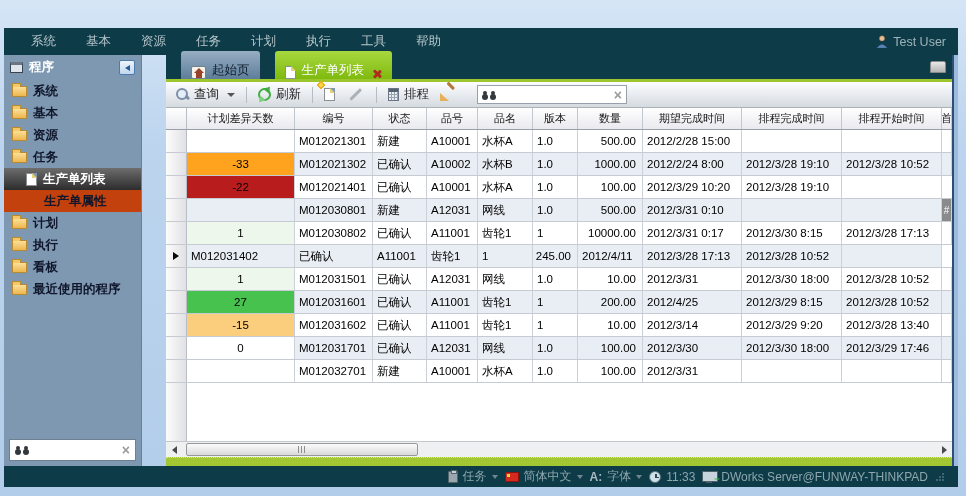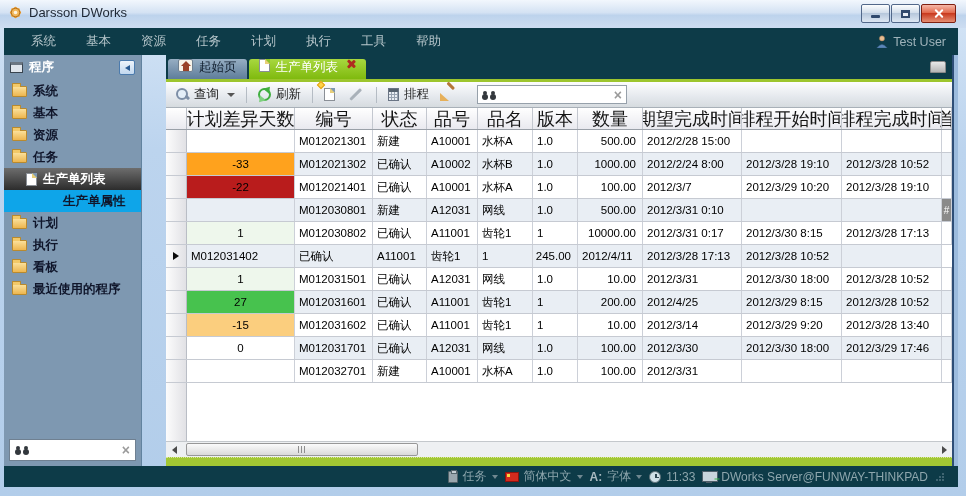--- a/index.html
+++ b/index.html
@@ -40,42 +40,42 @@
   .sb-header { height:25px; display:flex; align-items:center; gap:6px; padding:0 6px;
     color:#fff; font-size:12.5px; font-weight:bold; }
   .icon-window { width:13px; height:11px; background:#dfe5ec; border:1px solid #39444f; border-top:3px solid #6b7682; }
   .sb-collapse { margin-left:auto; width:16px; height:15px; border:1px solid #4c7bad; border-radius:2px;
     background:linear-gradient(#eef4fb,#c2d8ef); display:flex; align-items:center; justify-content:center; }
   .tri-l { width:0; height:0; border-top:3px solid transparent; border-bottom:3px solid transparent;
     border-right:5px solid #2a5a92; }
   .sb-item { height:22px; display:flex; align-items:center; gap:6px; padding-left:8px;
     font-size:12.5px; font-weight:bold; color:#10162b; cursor:default; }
   .sb-item.sel { background:linear-gradient(#6d6d6d,#2c2c2c); color:#fff; padding-left:22px; }
-  .sb-item.sub { background:#0ea5e9; padding-left:59px; }
+  .sb-item.sub { background:#c2410c; padding-left:40px; }
   .icon-folder { position:relative; width:15px; height:11px; background:linear-gradient(#fbe09a,#edb64f);
     border:1px solid #b98a2e; border-radius:1px; flex:0 0 auto; }
   .icon-folder::before { content:""; position:absolute; left:-1px; top:-4px; width:7px; height:3px;
     background:#f3c968; border:1px solid #b98a2e; border-bottom:none; border-radius:1px 1px 0 0; }
   .icon-doc { position:relative; width:11px; height:13px; background:#fff; border:1px solid #8a8f96; flex:0 0 auto; }
   .icon-doc::before { content:""; position:absolute; right:-1px; top:-1px; width:0; height:0;
     border-left:5px solid #e8cf7a; border-top:5px solid #7e98b1; }
   .sb-search { position:absolute; left:5px; right:5px; bottom:5px; height:22px; background:#fff;
     border:1px solid #6f8091; display:flex; align-items:center; gap:5px; padding:0 5px; }
   .sb-search input { flex:1; border:none; outline:none; font-size:12px; min-width:0; }
   .icon-clear { color:#9b9b9b; font-weight:bold; font-size:14px; line-height:1; cursor:pointer; }
 
   
   .content { position:absolute; left:166px; top:55px; width:786px; height:411px; background:#fff; }
   .edge-r { position:absolute; right:8px; top:55px; width:6px; height:411px;
     background:#9cbbdd; border-left:2px solid #2e4e77; }
 
   .tabstrip { position:absolute; left:0; right:0; top:0; height:27px; background:#0d3b48;
     border-bottom:3px solid #9dc52e; display:flex; align-items:flex-end; padding-left:2px; gap:2px; }
-  .tab { height:20px; border-radius:3px 3px 0 0; display:flex; align-items:flex-start; gap:6px;
-    padding:0 10px; font-size:12.5px; cursor:default; }
+  .tab { height:28px; border-radius:3px 3px 0 0; display:flex; align-items:flex-end; gap:6px;
+    padding:0 10px; font-size:12.5px; cursor:default;margin-left:13px; }
   .tab.inactive { background:linear-gradient(#97aec3,#5e7d9a); color:#0e1c2b; }
   .tab.active { background:linear-gradient(#a8d83f,#7fba0e); color:#fff; }
   .icon-home { position:relative; width:15px; height:13px; background:#f6f3ea; border:1px solid #6f8090;
     border-radius:2px; }
   .icon-home::before { content:""; position:absolute; left:2px; top:1px; width:0; height:0;
     border-left:5px solid transparent; border-right:5px solid transparent; border-bottom:5px solid #99422a; }
   .icon-home::after { content:""; position:absolute; left:4px; top:6px; width:6px; height:5px; background:#99422a; }
   .tab .icon-doc::before { border-top-color:#8fc32a; }
   .tab-close { position:relative; width:10px; height:10px; margin-left:2px; cursor:pointer; }
   .tab-close::before,.tab-close::after { content:""; position:absolute; left:4px; top:0; width:2.5px; height:10px;
@@ -124,21 +124,21 @@
     background:#33383d; border-radius:50%; }
   .icon-binoc::before { left:0; box-shadow:0 -4px 0 -1px #33383d; }
   .icon-binoc::after { right:0; box-shadow:0 -4px 0 -1px #33383d; }
 
   
   .grid { position:absolute; left:0; top:53px; right:0; height:333px; background:#fff; overflow:hidden; }
   .indstrip { position:absolute; left:0; top:0; bottom:0; width:21px; z-index:0;
     background:linear-gradient(90deg,#fcfcfc,#e1e1e5); border-right:1px solid #b9bdc5; }
   .gridhead { position:relative; z-index:1; display:grid; height:22px;
     background:linear-gradient(#ffffff,#e9e9ef); border-bottom:1px solid #9aa0a8; }
-  .hcell { display:flex; align-items:center; justify-content:center; font-size:18px; color:#141414;
+  .hcell { display:flex; align-items:center; justify-content:center; font-size:11px; color:#141414;
     border-right:1px solid #c3c7cf; overflow:hidden; white-space:nowrap; cursor:default;text-align:right; }
   .hcell.corner { border-right:1px solid #b9bdc5; background:transparent; }
   .grow { position:relative; z-index:1; display:grid; height:23px; border-bottom:1px solid #c6cad2; }
   .gcell { font-size:11.5px; display:flex; align-items:center; padding:0 4px;
     border-right:1px solid #ccd0d8; overflow:hidden; white-space:nowrap; color:#000; background:#fff; }
   .grow.alt .gcell { background:#e9eef4; }
   .gcell.ind { background:transparent !important; border-right:1px solid #b9bdc5; justify-content:center; padding:0; }
   .gcell.a-center { justify-content:center; }
   .gcell.a-right { justify-content:flex-end; padding-right:6px; }
   .gcell.ovf { background:#8a8a8a !important; color:#fff; justify-content:center; padding:0; font-size:10px; }
@@ -195,42 +195,20 @@
       radial-gradient(circle at 8px 8px,#3f6572 1px,transparent 1.2px); }
 
   
   .svg-icon { display:block; }
 </style>
 </head>
 <body>
 
 <div class="window">
 
-  <div class="titlebar">
-    <div class="title-left">
-      <svg class="svg-icon" width="15" height="15" viewBox="0 0 15 15">
-        <rect x="3" y="3" width="9" height="9" rx="2" fill="#e89a30" transform="rotate(45 7.5 7.5)"></rect>
-        <rect x="3" y="3" width="9" height="9" rx="2" fill="#e89a30"></rect>
-        <circle cx="7.5" cy="7.5" r="4.2" fill="#f2b85c" stroke="#b5731f"></circle>
-        <circle cx="7.5" cy="7.5" r="1.8" fill="#fdf3df"></circle>
-      </svg>
-      <span class="title-text">Darsson DWorks</span>
-    </div>
-    <div class="winbtns">
-      <div class="winbtn">
-          <div class="g-min"></div>
-        </div>
-      <div class="winbtn">
-          <div class="g-max"></div>
-        </div>
-      <div class="winbtn close">
-          <div class="g-x"></div>
-        </div>
-    </div>
-  </div>
 
   <div class="menubar">
     <div style="display:flex;">
         <span class="menu-item">系统</span>
         <span class="menu-item">基本</span>
         <span class="menu-item">资源</span>
         <span class="menu-item">任务</span>
         <span class="menu-item">计划</span>
         <span class="menu-item">执行</span>
         <span class="menu-item">工具</span>
@@ -355,22 +333,22 @@
       <div class="gridhead" style="grid-template-columns: 21px 108px 78px 54px 51px 55px 45px 65px 99px 100px 100px 10px;">
           <div class="hcell corner"></div>
           <div class="hcell">计划差异天数</div>
           <div class="hcell">编号</div>
           <div class="hcell">状态</div>
           <div class="hcell">品号</div>
           <div class="hcell">品名</div>
           <div class="hcell">版本</div>
           <div class="hcell">数量</div>
           <div class="hcell">期望完成时间</div>
+          <div class="hcell">排程完成时间</div>
           <div class="hcell">排程开始时间</div>
-          <div class="hcell">排程完成时间</div>
           <div class="hcell">首</div>
         </div>
       <div>
           <div class="grow" style="grid-template-columns: 21px 108px 78px 54px 51px 55px 45px 65px 99px 100px 100px 10px;">
             <div class="gcell ind"></div>
             <div class="gcell a-center"></div>
             <div class="gcell a-left">M012021301</div>
             <div class="gcell a-left">新建</div>
             <div class="gcell a-left">A10001</div>
             <div class="gcell a-left">水杯A</div>
@@ -397,21 +375,20 @@
           </div>
           <div class="grow" style="grid-template-columns: 21px 108px 78px 54px 51px 55px 45px 65px 99px 100px 100px 10px;">
             <div class="gcell ind"></div>
             <div class="gcell a-center" style="background: #b91c1c; text-align: right;">-22</div>
             <div class="gcell a-left">M012021401</div>
             <div class="gcell a-left">已确认</div>
             <div class="gcell a-left">A10001</div>
             <div class="gcell a-left">水杯A</div>
             <div class="gcell a-left">1.0</div>
             <div class="gcell a-right">100.00</div>
-            <div class="gcell a-left">2012/3/7</div>
             <div class="gcell a-left">2012/3/29 10:20</div>
             <div class="gcell a-left">2012/3/28 19:10</div>
             <div class="gcell a-left"></div>
           </div>
           <div class="grow alt" style="grid-template-columns: 21px 108px 78px 54px 51px 55px 45px 65px 99px 100px 100px 10px;">
             <div class="gcell ind"></div>
             <div class="gcell a-center"></div>
             <div class="gcell a-left">M012030801</div>
             <div class="gcell a-left">新建</div>
             <div class="gcell a-left">A12031</div>

